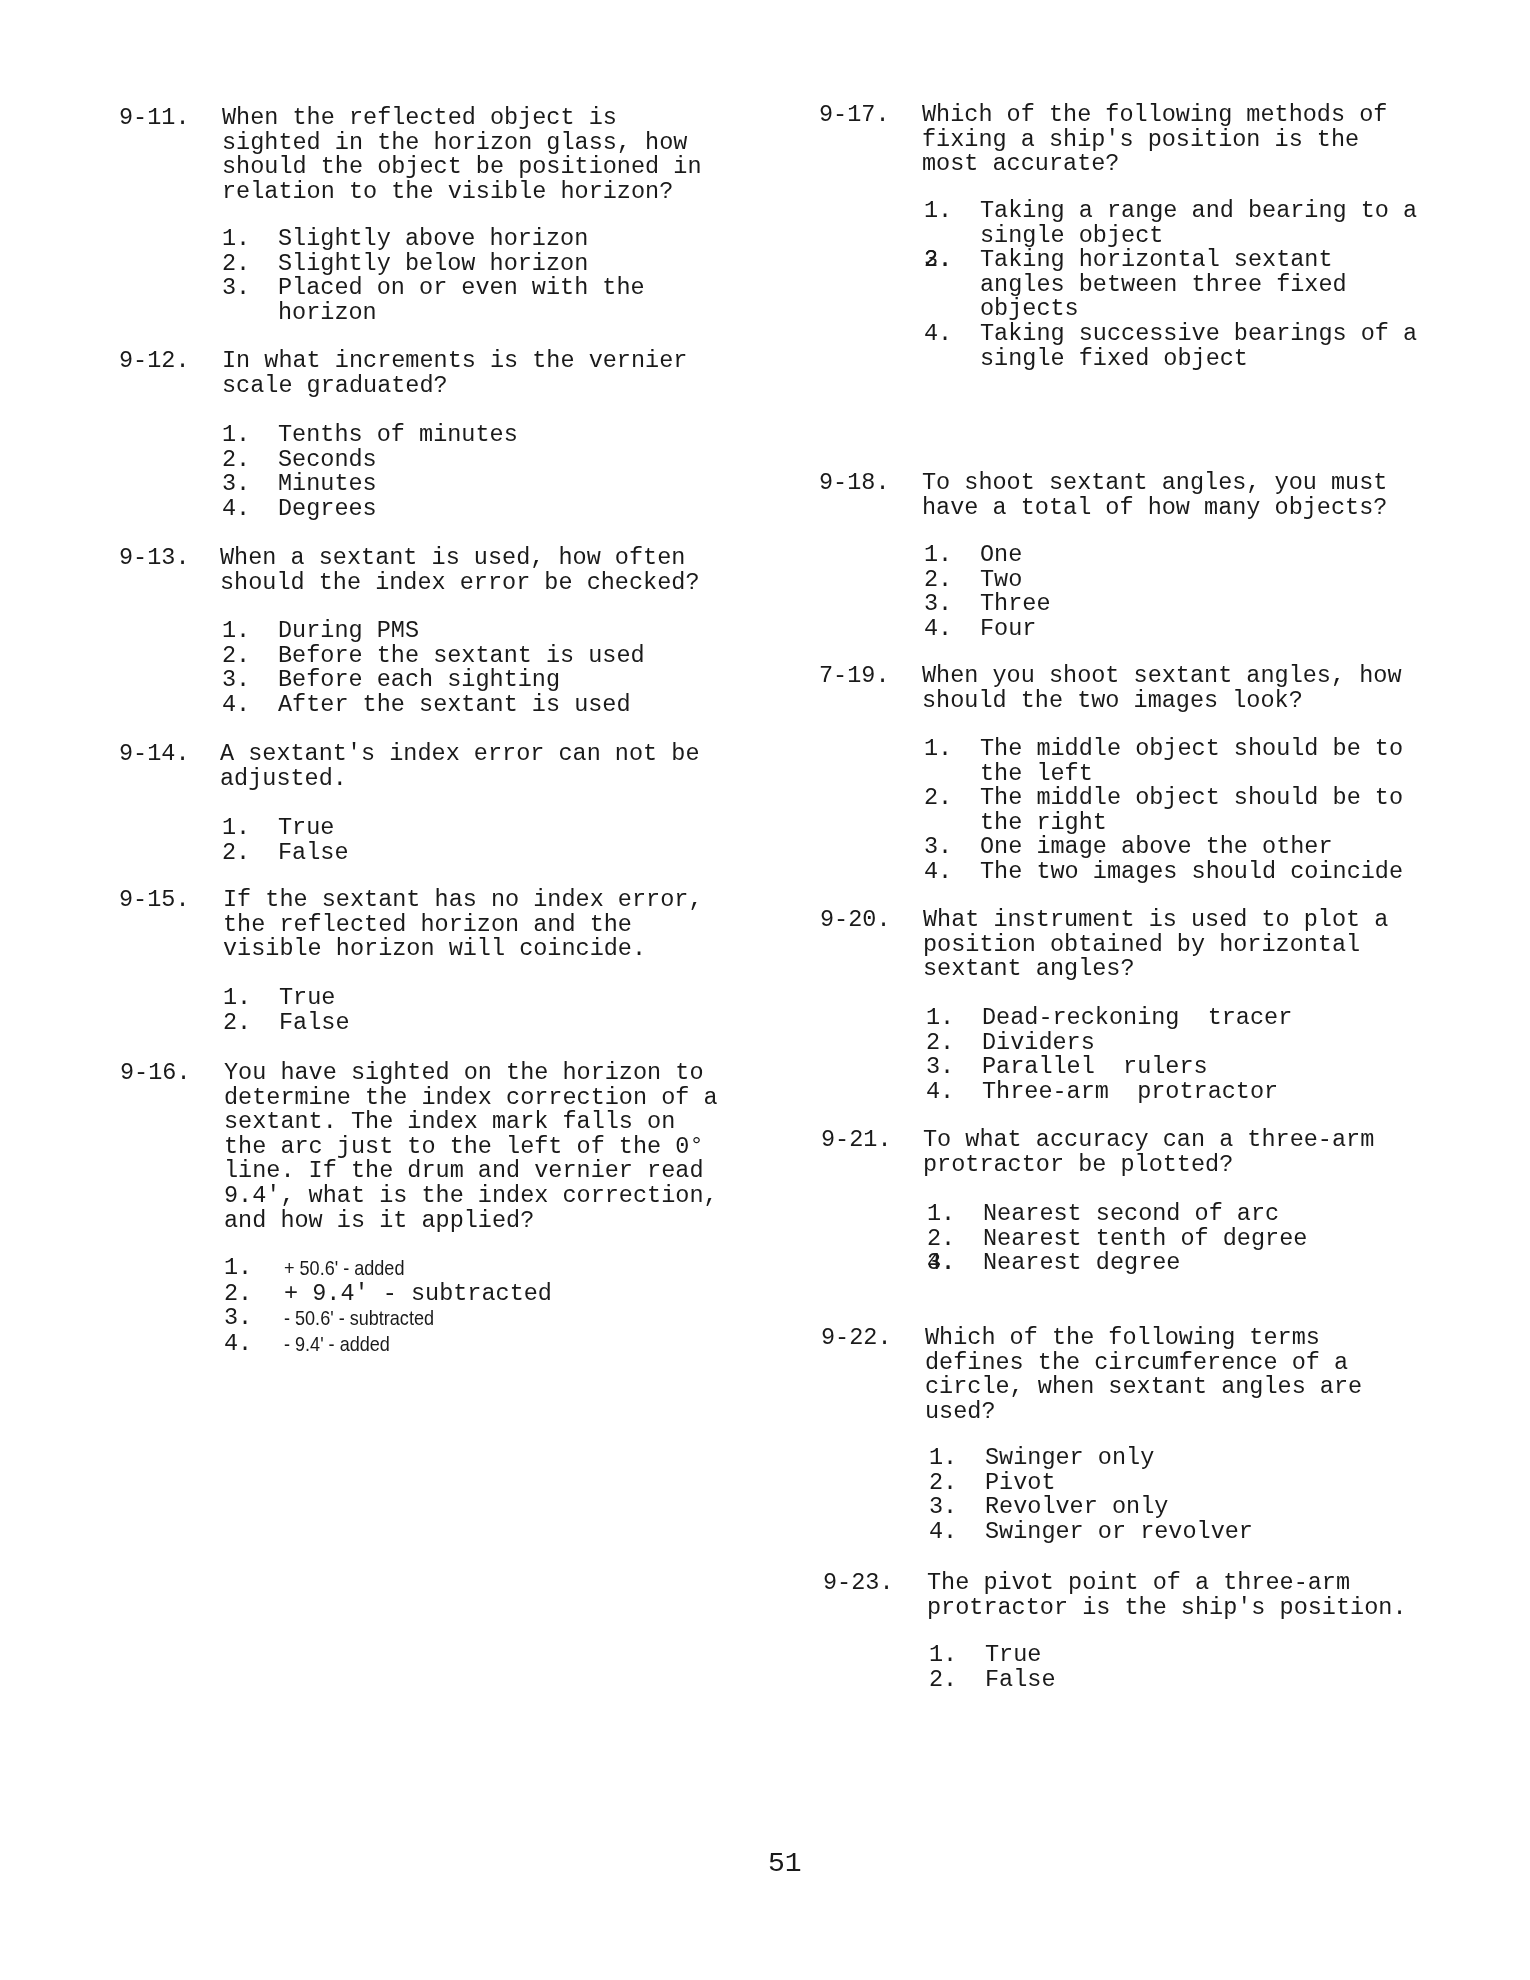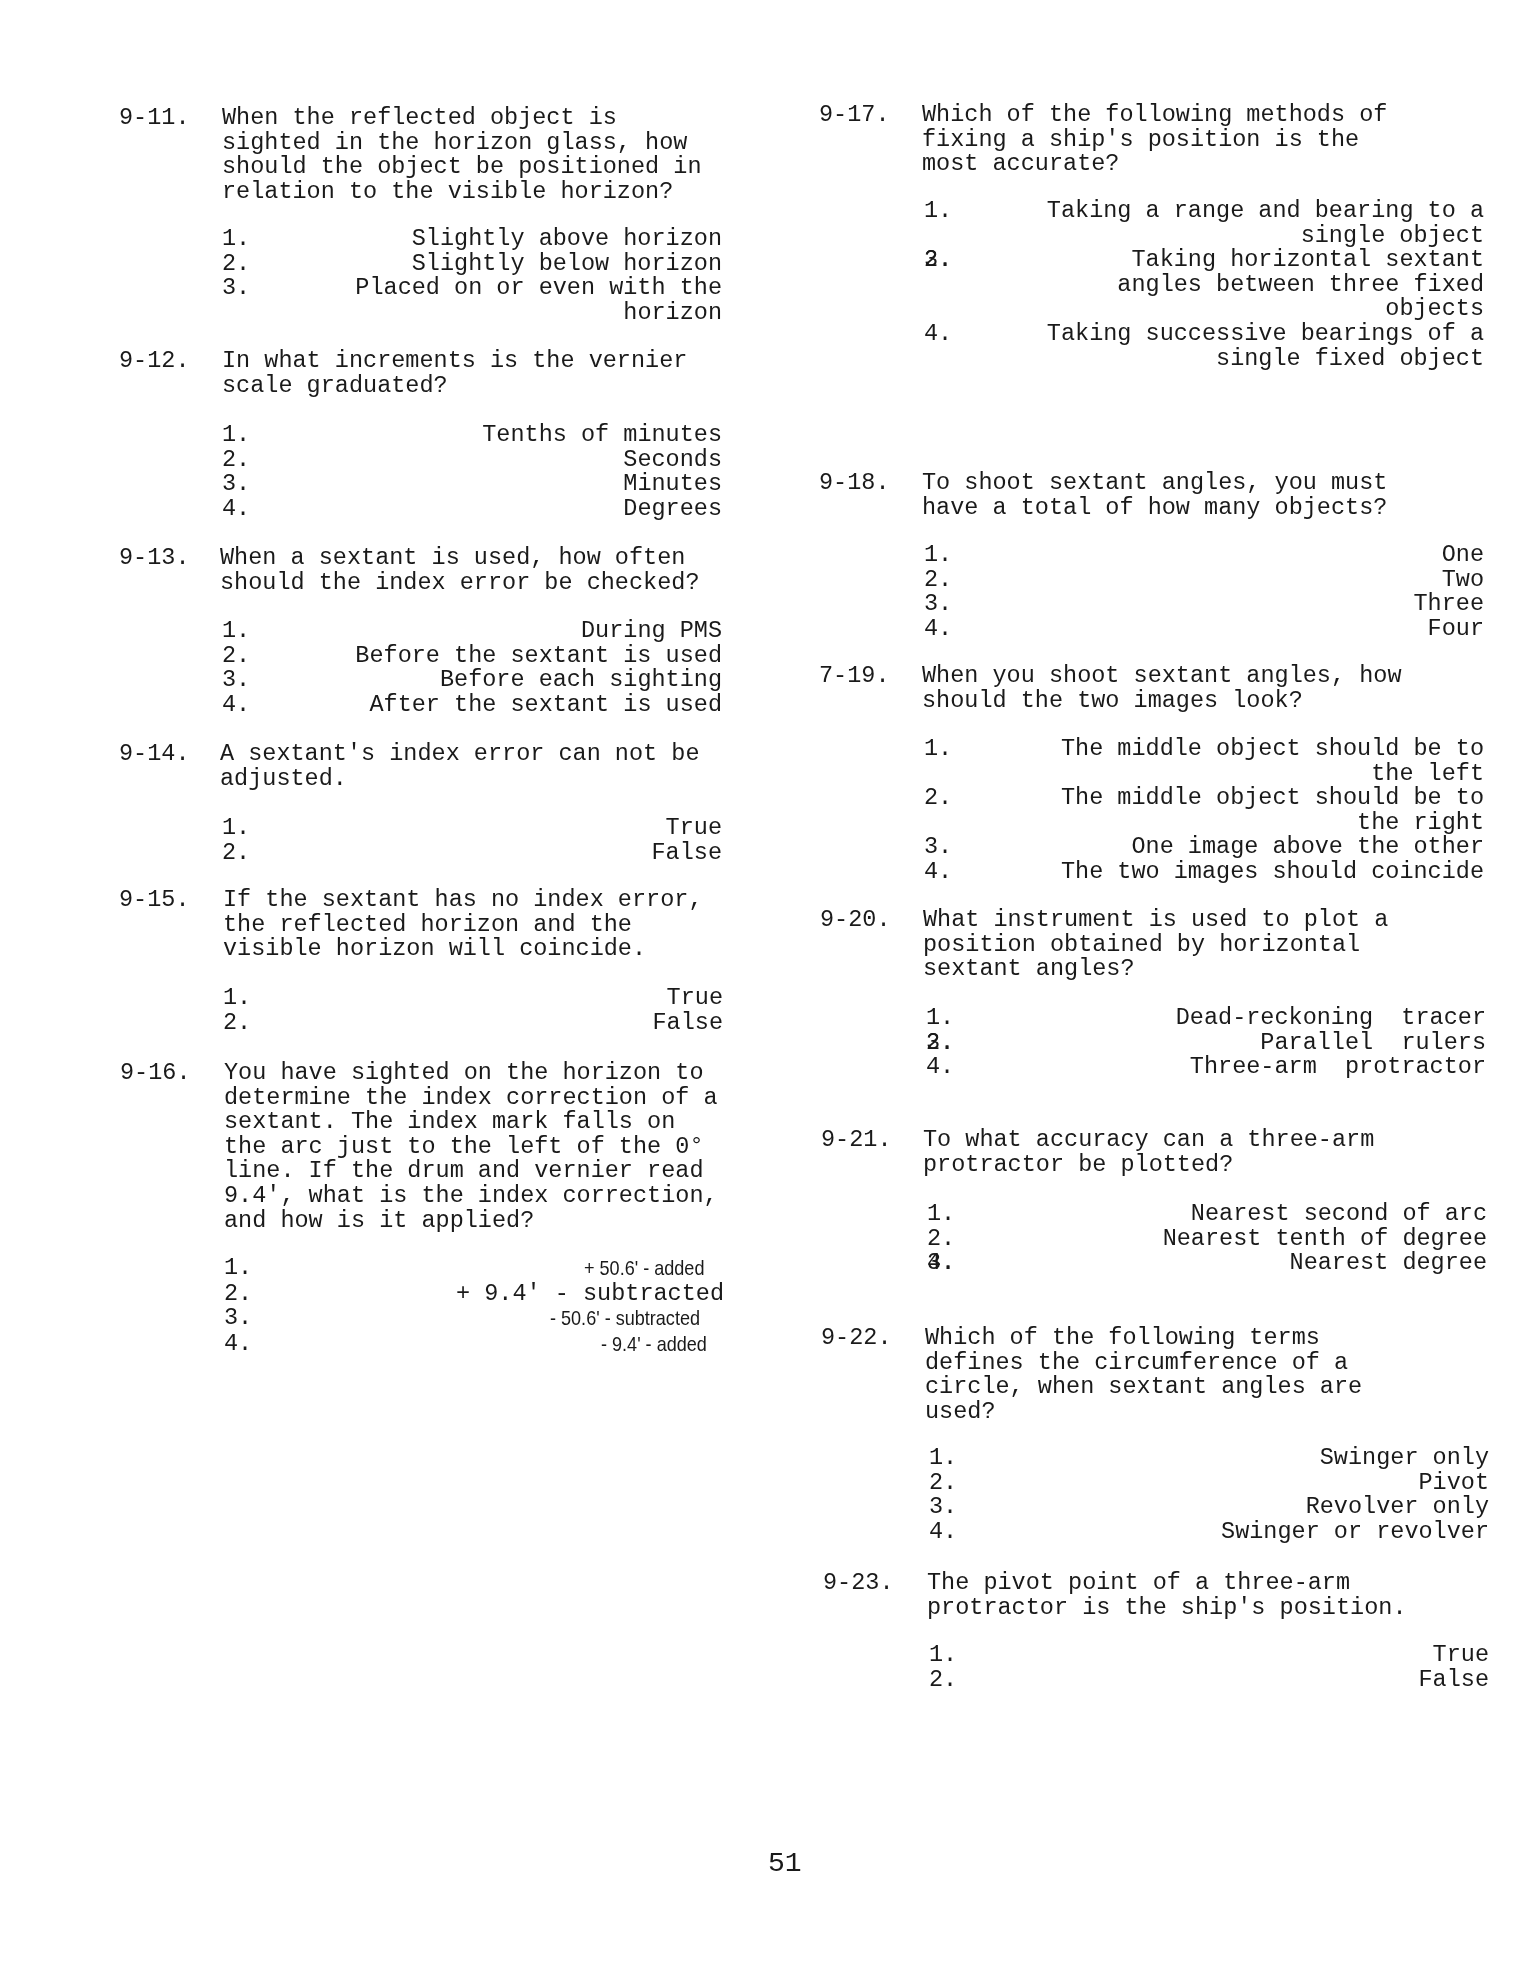--- a/index.html
+++ b/index.html
@@ -4,21 +4,21 @@
 <style>
   html, body { margin: 0; padding: 0; background: #ffffff; }
   body { width: 1530px; height: 1980px; position: relative; overflow: hidden; color: #1a1a1a;
          font-family: "Liberation Mono", "DejaVu Sans Mono", monospace; font-size: 23.5px; }
   .q { position: absolute; }
   .qnum { position: absolute; white-space: pre; line-height: 24.6px; }
   .qtext { position: absolute; white-space: pre; line-height: 24.6px; }
   .opts { position: absolute; line-height: 24.6px; }
   .opt { position: relative; white-space: pre; }
   .opt .n { position: absolute; left: 0; top: 0; }
-  .opt .t { display: block; margin-left: 56px; white-space: pre; text-align: right; }
+  .opt .t { display: block; margin-left: 56px; white-space: pre; }
   .cond { font-family: "Liberation Sans", "DejaVu Sans", sans-serif; font-size: 21px; letter-spacing: 0; transform: scaleX(0.86); transform-origin: left; display: inline-block; }
   .pagenum { position: absolute; left: 768px; top: 1848px; font-size: 28px; }
 </style>
 </head>
 <body>
 
 <div>
 
   <div class="q">
     <span class="qnum" style="left:119px;top:106px">9-11.</span>
@@ -142,21 +142,21 @@
     </div>
   </div>
 
   <div class="q">
     <span class="qnum" style="left:820px;top:908px">9-20.</span>
     <span class="qtext" style="left:923px;top:908px">What instrument is used to plot a
 position obtained by horizontal
 sextant angles?</span>
     <div class="opts" style="left:926px;top:1006px;width:560px">
       <div class="opt"><span class="n">1.</span><span class="t">Dead-reckoning  tracer</span></div>
-      <div class="opt"><span class="n">2.</span></div>
+      <div class="opt"><span class="n">2.</span><span class="t">Dividers</span></div>
       <div class="opt"><span class="n">3.</span><span class="t">Parallel  rulers</span></div>
       <div class="opt"><span class="n">4.</span><span class="t">Three-arm  protractor</span></div>
     </div>
   </div>
 
   <div class="q">
     <span class="qnum" style="left:821px;top:1128px">9-21.</span>
     <span class="qtext" style="left:923px;top:1128px">To what accuracy can a three-arm
 protractor be plotted?</span>
     <div class="opts" style="left:927px;top:1202px;width:560px">

